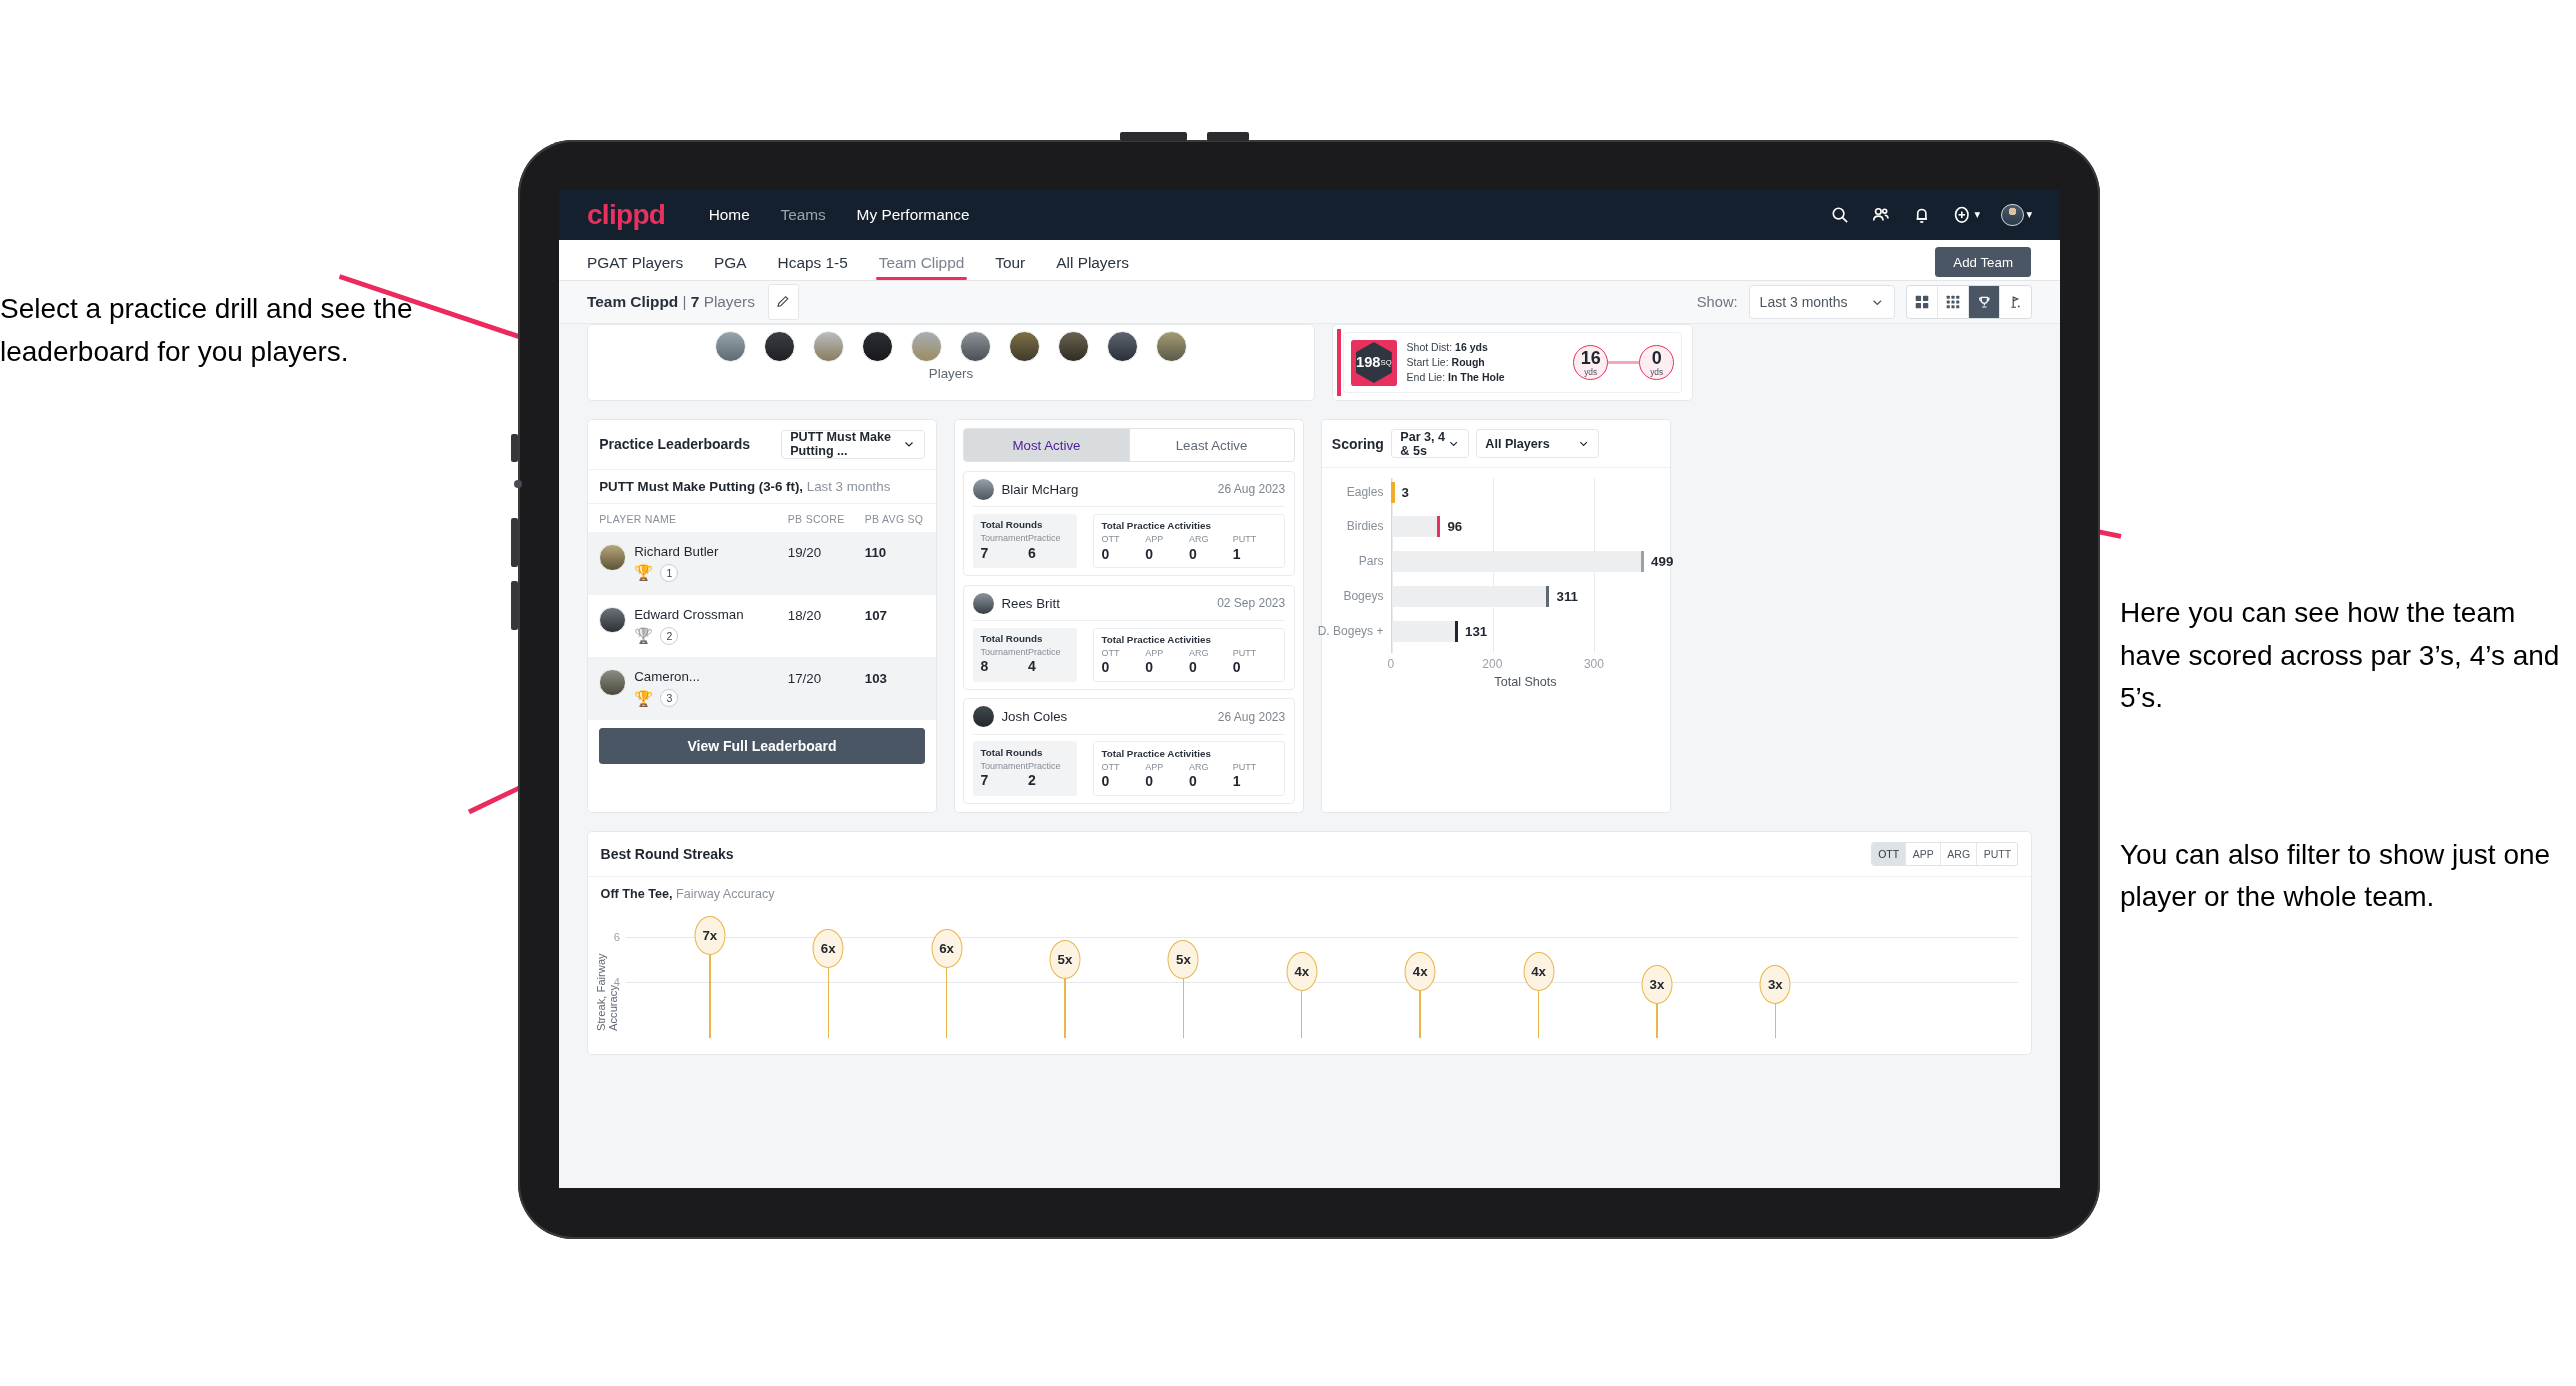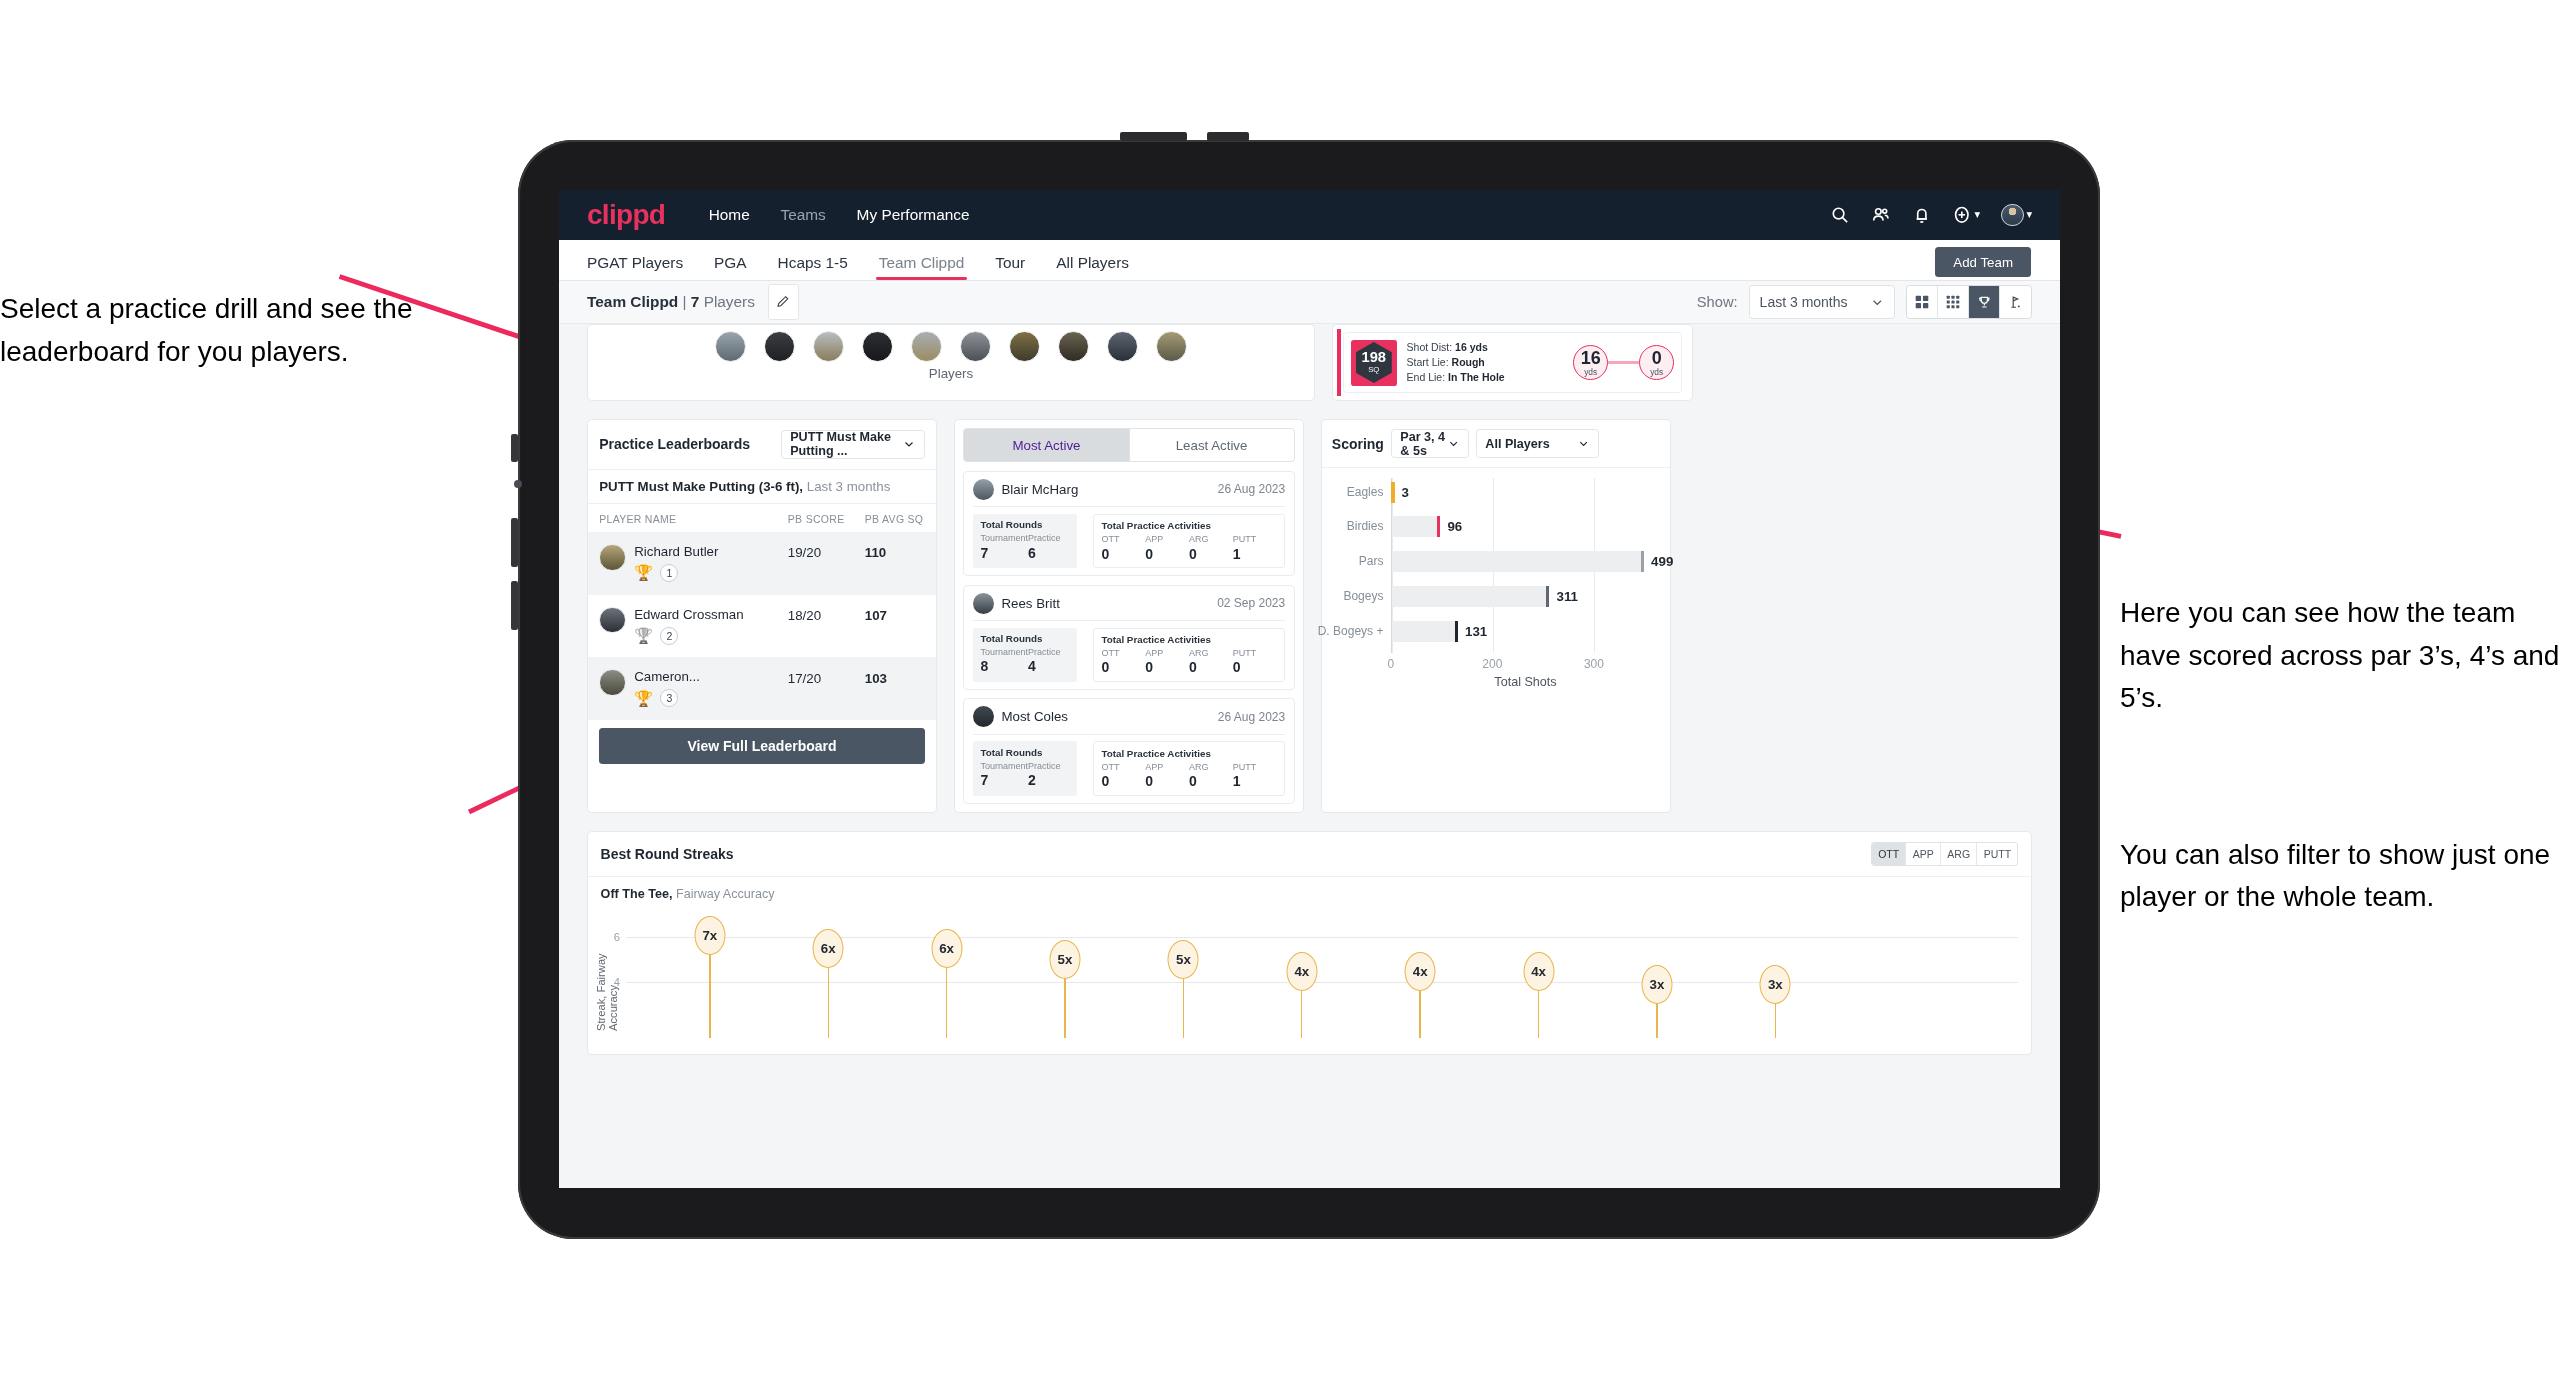--- a/index.html
+++ b/index.html
@@ -137,21 +137,21 @@
   #shot-card { width:361px; height:77px; position:relative; padding:7px 9.8px; overflow:hidden;}
   #shot-inner { display:flex; align-items:center; height:100%; border:0.7px solid #eceff1; border-radius:3.5px; padding:4.2px 7px; position:relative;}
   #shot-inner::before{content:"";position:absolute;left:-7px;top:-4.2px;bottom:-4.2px;width:4.2px;background:#e8315f;}
   #sq-badge {
     width:46px;height:46px;background:#e8315f;border-radius:2.8px;
     display:flex;align-items:center;justify-content:center; flex:none;
   }
   #hexagon {
     width:36px;height:41px;background:#2f3640;
     clip-path: polygon(50% 0%, 100% 25%, 100% 75%, 50% 100%, 0% 75%, 0% 25%);
-    display:flex;flex-direction:column;align-items:center;justify-content:center;
+    display:flex;flex-direction:row;align-items:center;justify-content:center;
     color:#fff;
   }
   #hexagon .n{font-size:14.7px;font-weight:700;line-height:1;}
   #hexagon .u{font-size:7.7px;line-height:1.3;}
   #shot-lines{margin-left:9.8px;font-size:10.5px;color:#3a434e;line-height:1.45;}
   #shot-lines b{font-weight:700;color:#1f2630;}
   #shot-dots{margin-left:auto;display:flex;align-items:center;}
   .shotdot{
     width:35px;height:35px;border-radius:50%;border:1.8px solid #e8315f;background:#fdeef1;
     display:flex;flex-direction:column;align-items:center;justify-content:center;
@@ -638,21 +638,21 @@
                           <div class="v">0</div>
                         </div>
                     </div>
                   </div>
                 </div>
               </div>
 
               <div class="pblock">
                 <div class="prow">
                   <div class="pav2" style="background:linear-gradient(#41484f,#23282d);"></div>
-                  <div class="pnm">Most Coles</div>
+                  <div class="pnm">Josh Coles</div>
                   <div class="pdate">26 Aug 2023</div>
                 </div>
                 <div class="pdiv"></div>
                 <div class="pstats">
                   <div class="sbox">
                     <div class="sbt">Total Rounds</div>
                     <div class="scols">
                       <div class="scol">
                           <div class="k">Tournament</div>
                           <div class="v">7</div>

